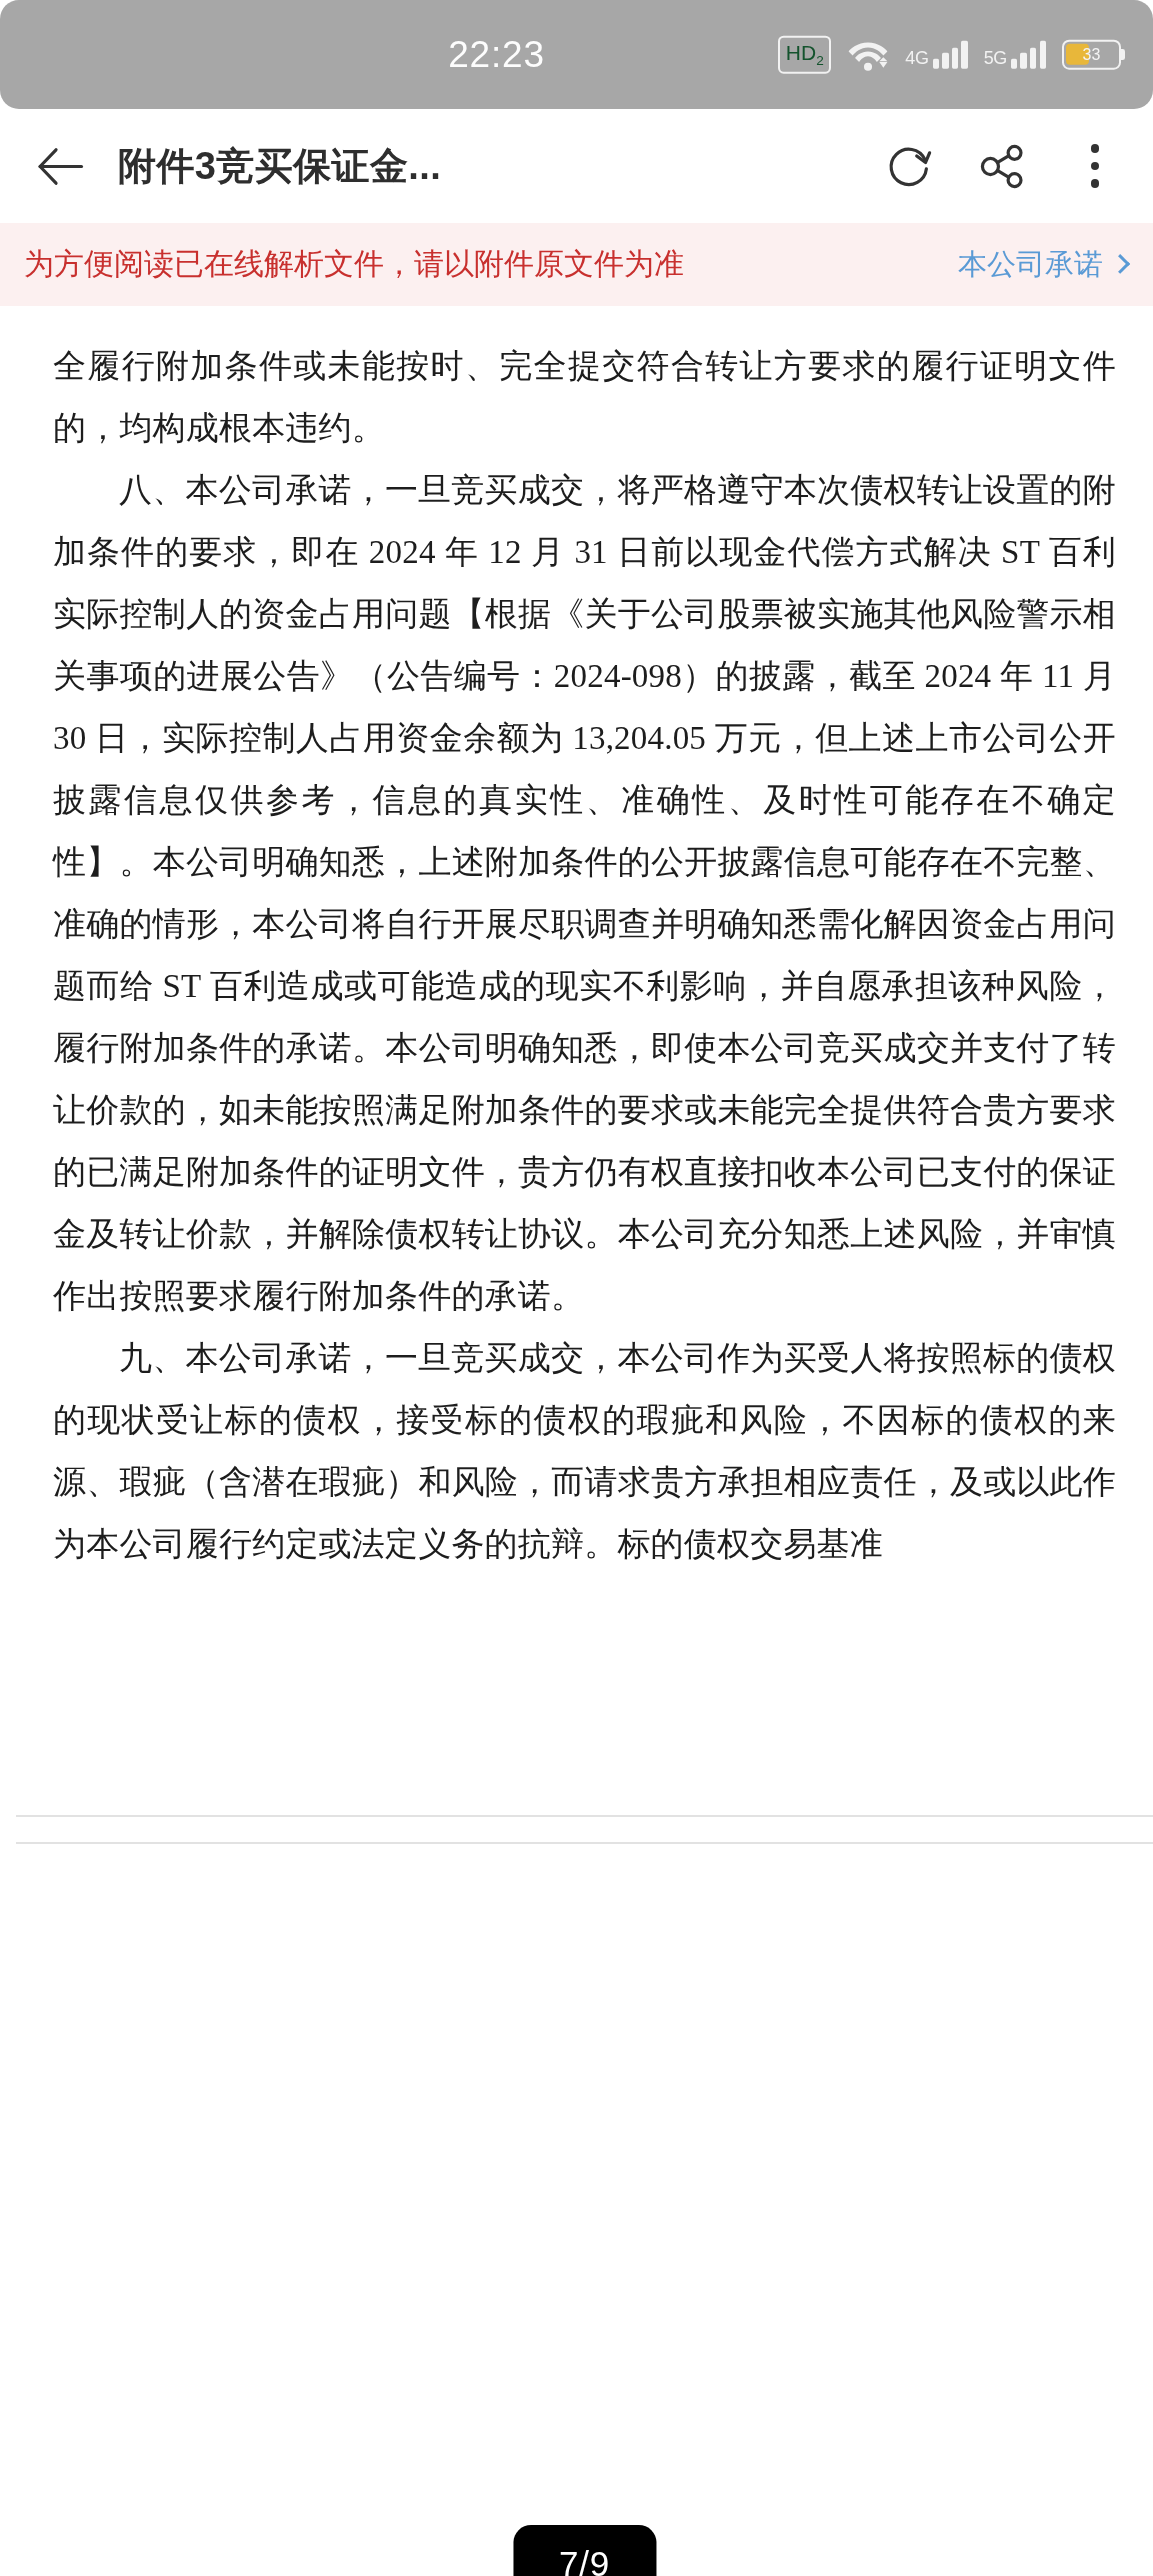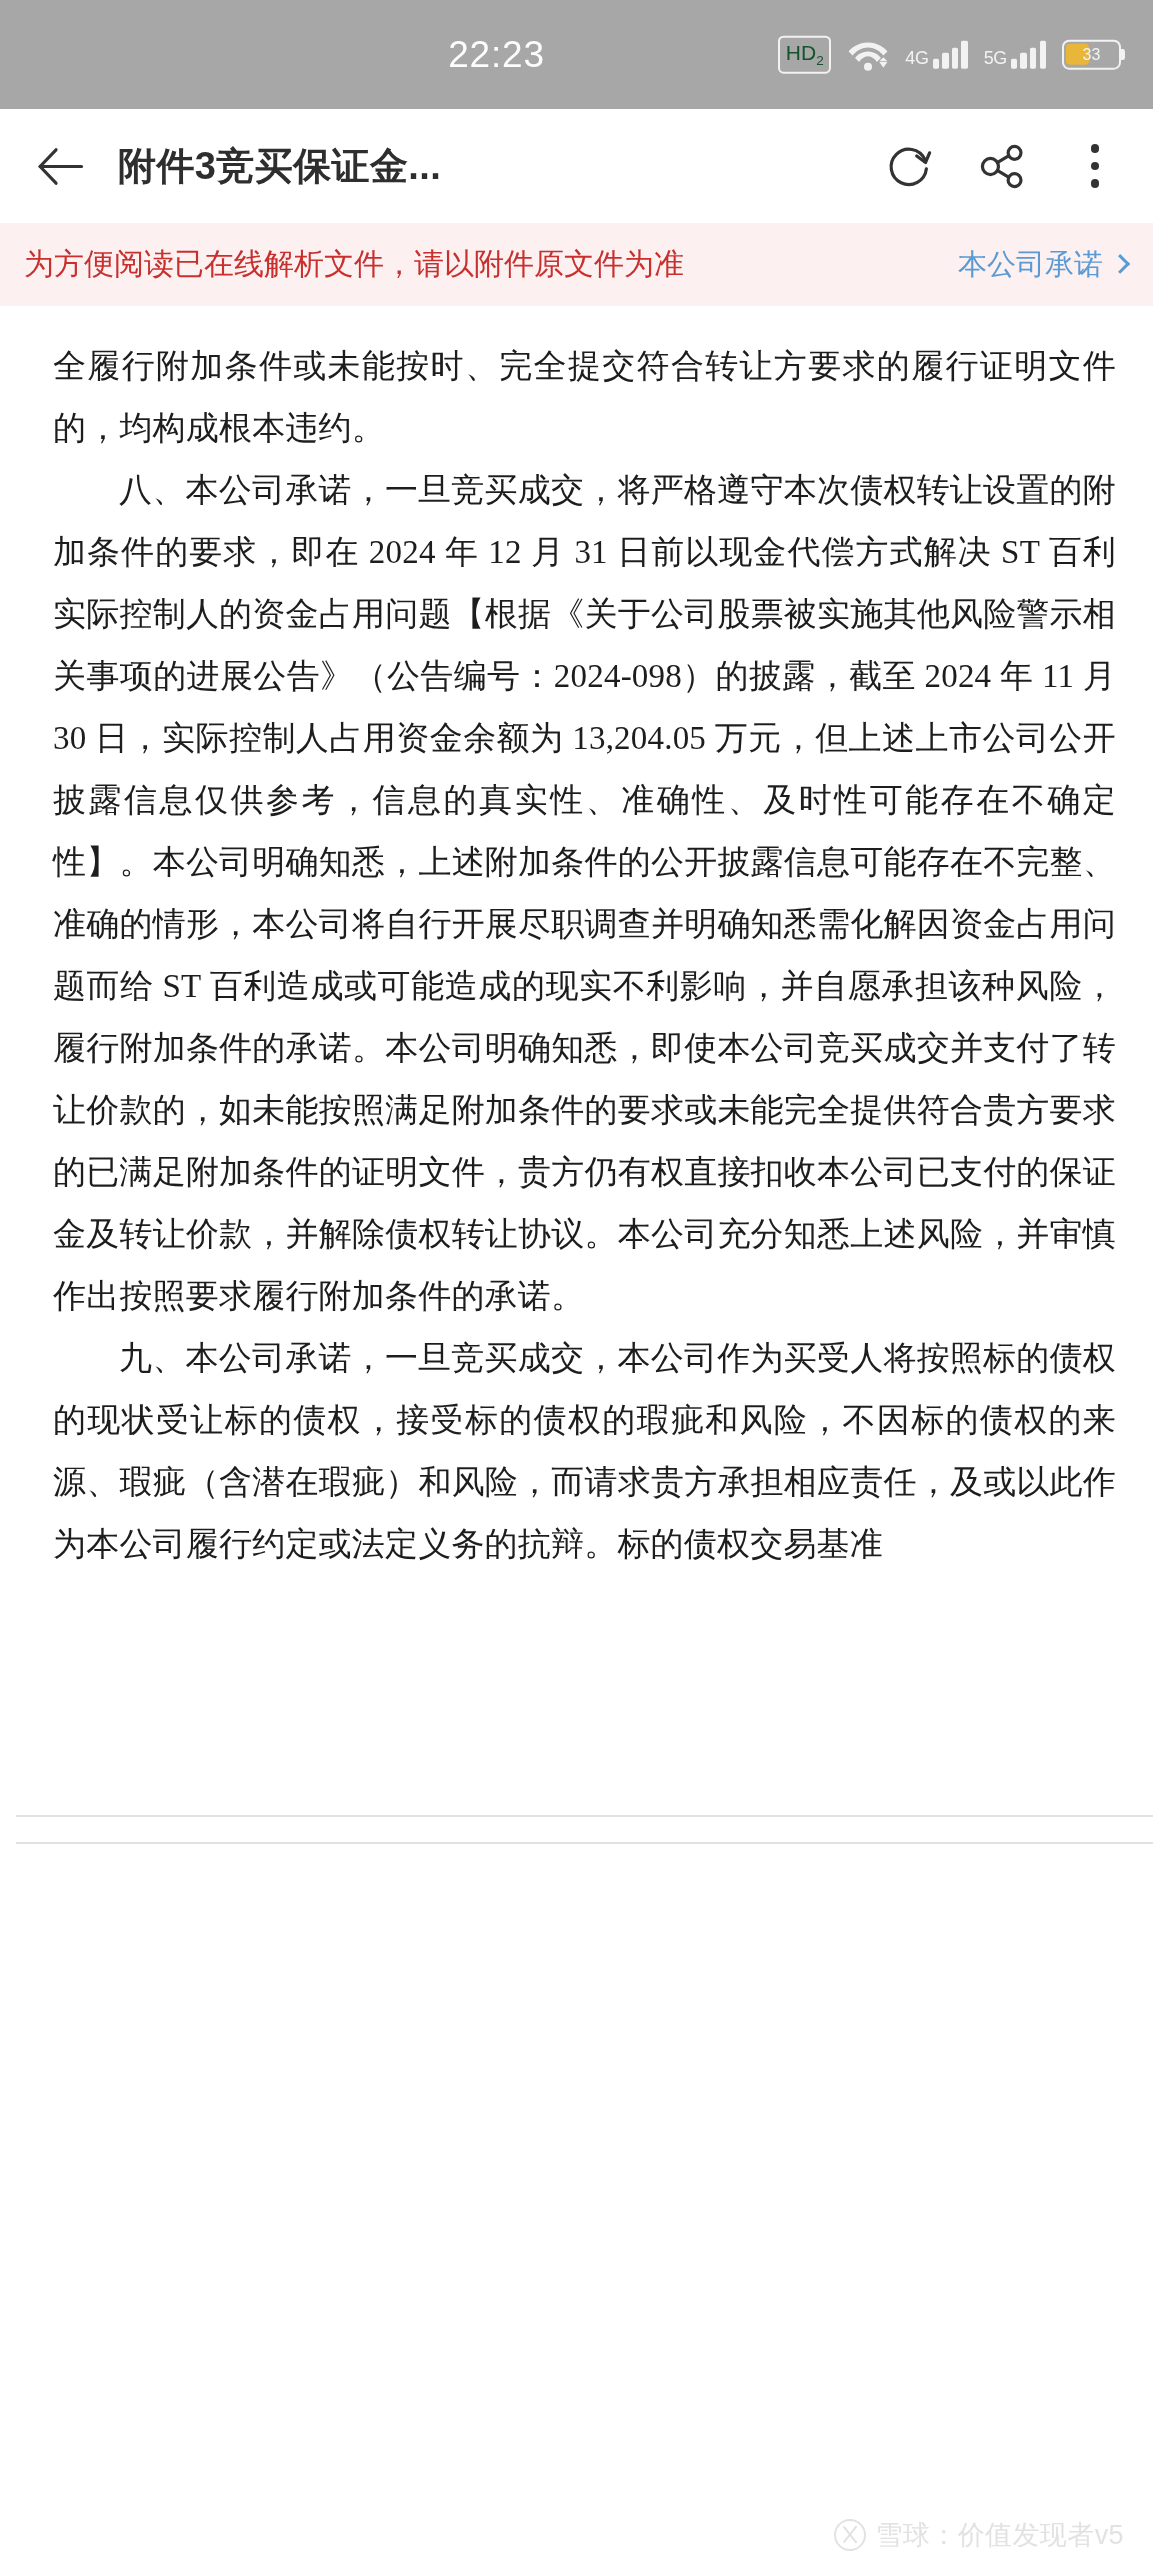--- a/index.html
+++ b/index.html
@@ -20,20 +20,21 @@
 
   
   .status-bar {
     position: relative;
     width: 100%;
     height: 109px;
     background: #a7a7a7;
     display: flex;
     align-items: center;
     padding: 0 37px 0 0;
+    border-radius: 19px;
   }
   .status-time {
     position: absolute;
     left: 0; right: 0;
     top: 50%;
     transform: translateY(-50%);
     text-align: center;
     color: #fdfdfd;
     font-size: 37px;
     letter-spacing: 0.8px;
@@ -370,21 +371,15 @@
       <p class="doc-p">全履行附加条件或未能按时、完全提交符合转让方要求的履行证明文件的，均构成根本违约。</p>
       <p class="doc-p indent">八、本公司承诺，一旦竞买成交，将严格遵守本次债权转让设置的附加条件的要求，即在 2024 年 12 月 31 日前以现金代偿方式解决 ST 百利实际控制人的资金占用问题【根据《关于公司股票被实施其他风险警示相关事项的进展公告》（公告编号：2024-098）的披露，截至 2024 年 11 月 30 日，实际控制人占用资金余额为 13,204.05 万元，但上述上市公司公开披露信息仅供参考，信息的真实性、准确性、及时性可能存在不确定性】。本公司明确知悉，上述附加条件的公开披露信息可能存在不完整、准确的情形，本公司将自行开展尽职调查并明确知悉需化解因资金占用问题而给 ST 百利造成或可能造成的现实不利影响，并自愿承担该种风险，履行附加条件的承诺。本公司明确知悉，即使本公司竞买成交并支付了转让价款的，如未能按照满足附加条件的要求或未能完全提供符合贵方要求的已满足附加条件的证明文件，贵方仍有权直接扣收本公司已支付的保证金及转让价款，并解除债权转让协议。本公司充分知悉上述风险，并审慎作出按照要求履行附加条件的承诺。</p>
       <p class="doc-p indent">九、本公司承诺，一旦竞买成交，本公司作为买受人将按照标的债权的现状受让标的债权，接受标的债权的瑕疵和风险，不因标的债权的来源、瑕疵（含潜在瑕疵）和风险，而请求贵方承担相应责任，及或以此作为本公司履行约定或法定义务的抗辩。标的债权交易基准</p>
     </div>
 
     <div class="page-sep"></div>
 
     <div class="page-pill">7/9</div>
   </div>
 
-  <div class="footer">
-    <div class="watermark">
-      <span class="wm-logo"></span>
-      <span>雪球：价值发现者v5</span>
-    </div>
-  </div>
 
 </div>
 
 
 </body></html>

